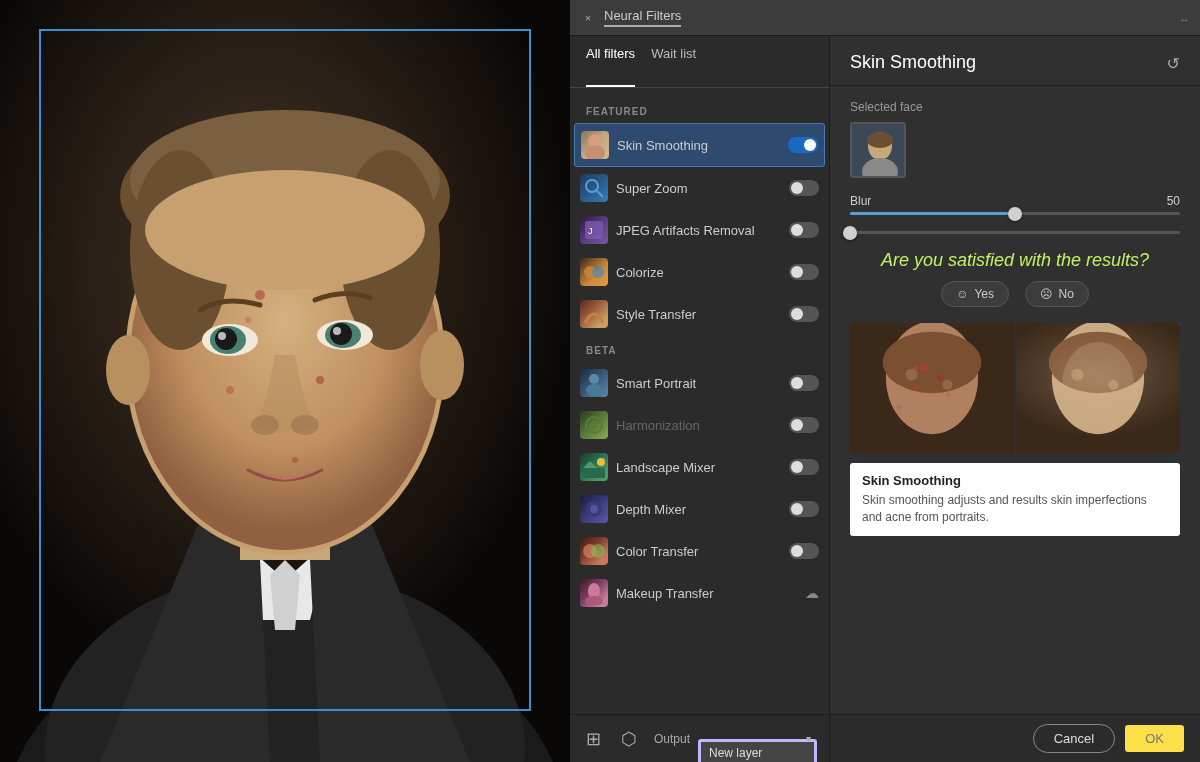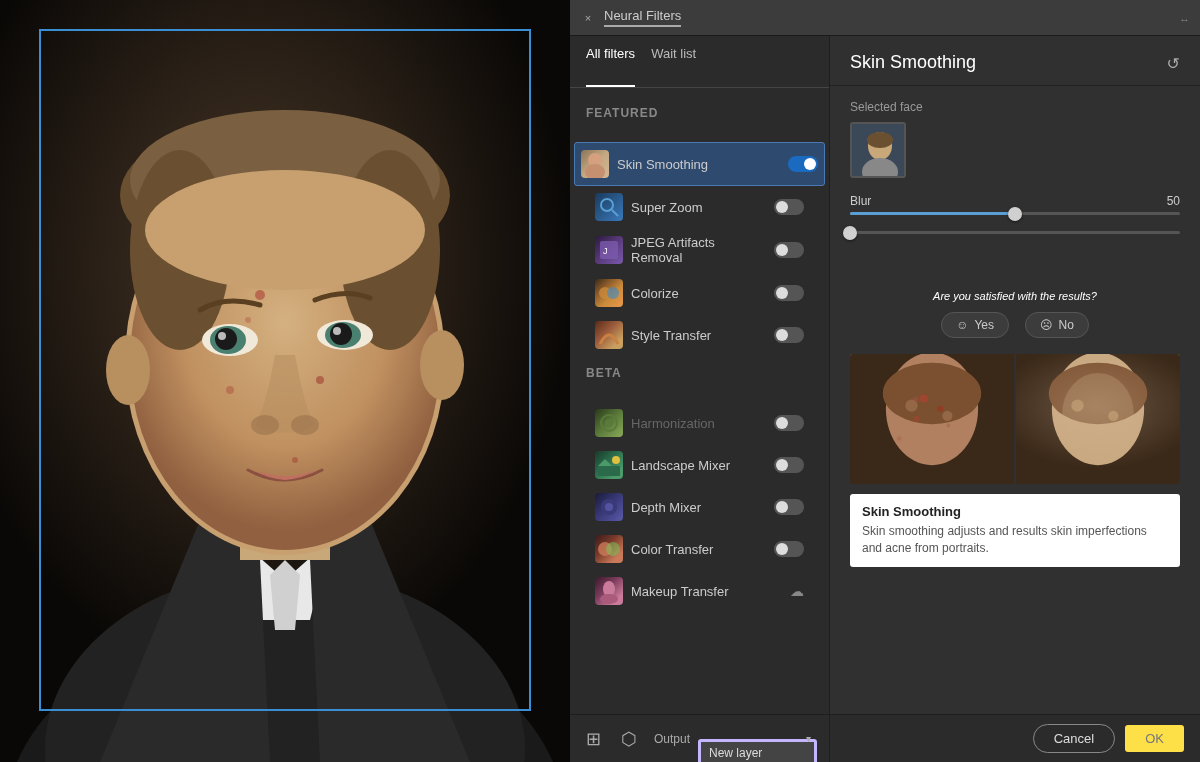--- a/index.html
+++ b/index.html
@@ -117,31 +117,31 @@
       flex: 1;
       overflow-y: auto;
       padding: 8px 0;
     }
     .filters-list::-webkit-scrollbar { width: 6px; }
     .filters-list::-webkit-scrollbar-track { background: #2b2b2b; }
     .filters-list::-webkit-scrollbar-thumb { background: #555; border-radius: 3px; }
 
     .section-label {
       color: #888;
-      font-size: 12px;
+      font-size: 10px;
       font-weight: 600;
       letter-spacing: 1px;
-      padding: 10px 16px 22px;
+      padding: 10px 16px 6px;
       text-transform: uppercase;
     }
 
     .filter-item {
       display: flex;
       align-items: center;
-      padding: 7px 25px;
+      padding: 7px 10px;
       cursor: pointer;
       gap: 8px;
       position: relative;
     }
     .filter-item.active {
       background: #2e4a6e;
       border: 1px solid #4a7ab5;
       border-radius: 3px;
       margin: 0 4px;
       padding: 7px 6px;
@@ -360,25 +360,24 @@
       box-shadow: 0 1px 3px rgba(0,0,0,0.5);
     }
 
     .satisfaction-row {
       display: flex;
       flex-direction: column;
       align-items: center;
       margin: 16px 0;
     }
     .satisfaction-text {
-      color: #ffffff;
-      font-size: 11px;
+      color: #bef264;
+      font-size: 18px;
       font-style: italic;
       margin-bottom: 10px;
-      margin-top: 40px;
     }
     .satisfaction-btns {
       display: flex;
       gap: 16px;
     }
     .sat-btn {
       display: flex;
       align-items: center;
       gap: 6px;
       background: #3c3c3c;
@@ -626,20 +625,30 @@
             <svg width="28" height="28" viewBox="0 0 28 28">
                 <path d="M5 23 Q14 5 23 23" stroke="#ca8040" stroke-width="3" fill="none"></path>
               </svg>
           </div>
           <span class="filter-label">Style Transfer</span>
           <div class="toggle"></div>
         </div>
 
         <div class="section-label">BETA</div>
 
+        <div class="filter-item">
+          <div class="filter-icon icon-portrait">
+            <svg width="28" height="28" viewBox="0 0 28 28">
+                <circle cx="14" cy="10" r="5" fill="#5a8aaa"></circle>
+                <ellipse cx="14" cy="21" rx="8" ry="6" fill="#4a7a9a"></ellipse>
+              </svg>
+          </div>
+          <span class="filter-label">Smart Portrait</span>
+          <div class="toggle"></div>
+        </div>
 
         <div class="filter-item disabled">
           <div class="filter-icon icon-harmony">
             <svg width="28" height="28" viewBox="0 0 28 28">
                 <circle cx="14" cy="14" r="8" fill="none" stroke="#5a7a3a" stroke-width="2"></circle>
                 <circle cx="14" cy="14" r="4" fill="#5a7a3a"></circle>
               </svg>
           </div>
           <span class="filter-label">Harmonization</span>
           <div class="toggle"></div>

